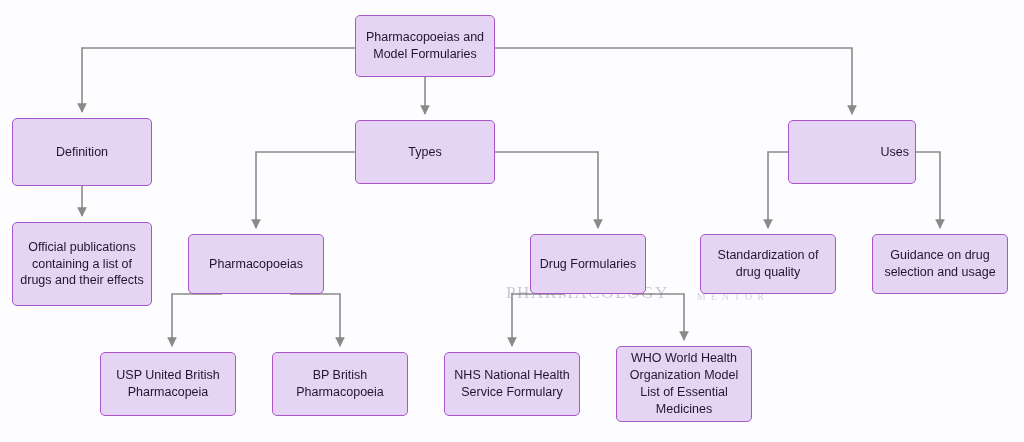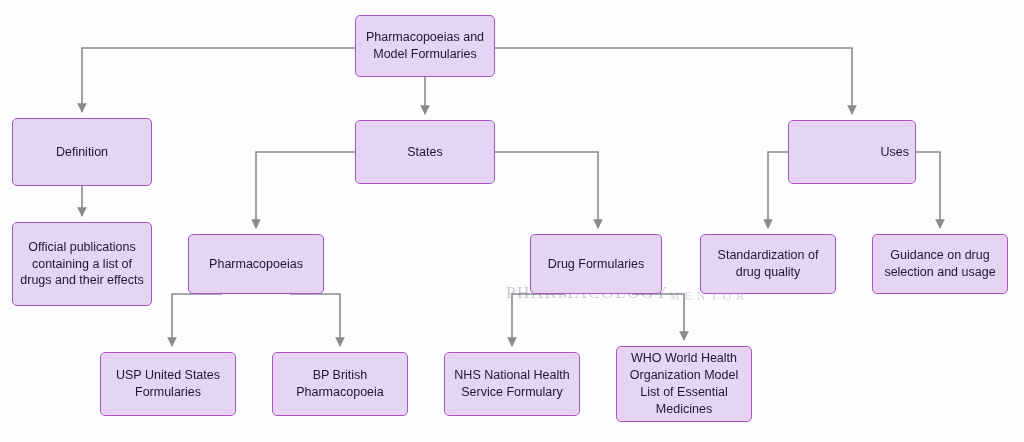--- a/index.html
+++ b/index.html
@@ -61,25 +61,26 @@
     justify-content: flex-start;
   }
   .watermark .wm-text {
     font-size: 17px;
     letter-spacing: 1.6px;
     color: #6b5b7a;
     font-family: "Liberation Serif", serif;
     margin-top: -4px;
   }
   .watermark .wm-sub {
-    font-size: 12px;
+    font-size: 10px;
     letter-spacing: 5px;
     color: #8d81a0;
     font-family: "Liberation Serif", serif;
     margin-top: 2px;
+    margin-left: 28px;
   }
 </style>
 </head>
 <body>
 
 <div id="diagram">
 
   <svg class="connectors" viewBox="0 0 1024 442">
     <defs>
       <marker id="arrow" markerWidth="7" markerHeight="7" refX="5.4" refY="3" orient="auto">
@@ -148,49 +149,49 @@
 
   <div class="node" style="left:355px;top:15px;width:140px;height:62px;">
     <span>Pharmacopoeias and Model Formularies</span>
   </div>
 
   <div class="node" style="left:12px;top:118px;width:140px;height:68px;">
     <span>Definition</span>
   </div>
 
   <div class="node" style="left:355px;top:120px;width:140px;height:64px;">
-    <span>States</span>
+    <span>Types</span>
   </div>
 
   <div class="node" style="left:788px;top:120px;width:128px;height:64px;text-align:right;">
     <span>Uses</span>
   </div>
 
   <div class="node" style="left:12px;top:222px;width:140px;height:84px;">
     <span>Official publications containing a list of drugs and their effects</span>
   </div>
 
   <div class="node" style="left:188px;top:234px;width:136px;height:60px;">
     <span>Pharmacopoeias</span>
   </div>
 
-  <div class="node" style="left:530px;top:234px;width:132px;height:60px;">
+  <div class="node" style="left:530px;top:234px;width:116px;height:60px;">
     <span>Drug Formularies</span>
   </div>
 
   <div class="node" style="left:700px;top:234px;width:136px;height:60px;">
     <span>Standardization of drug quality</span>
   </div>
 
   <div class="node" style="left:872px;top:234px;width:136px;height:60px;">
     <span>Guidance on drug selection and usage</span>
   </div>
 
   <div class="node" style="left:100px;top:352px;width:136px;height:64px;">
-    <span>USP United States Formularies</span>
+    <span>USP United British Pharmacopeia</span>
   </div>
 
   <div class="node" style="left:272px;top:352px;width:136px;height:64px;">
     <span>BP British Pharmacopoeia</span>
   </div>
 
   <div class="node" style="left:444px;top:352px;width:136px;height:64px;">
     <span>NHS National Health Service Formulary</span>
   </div>
 

